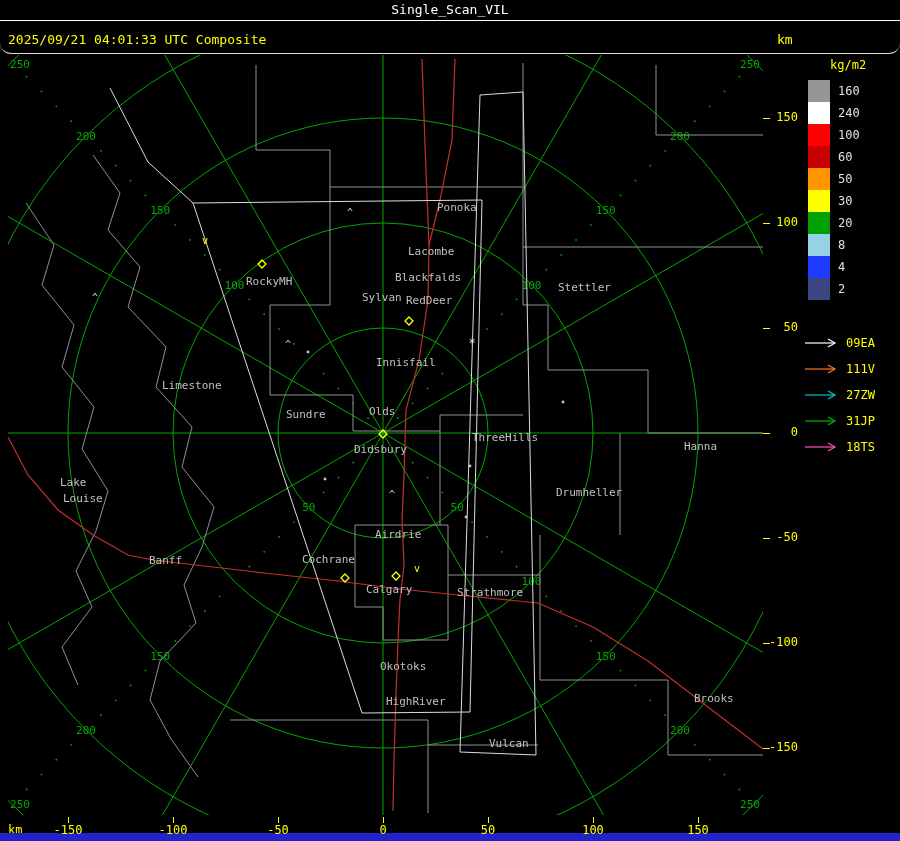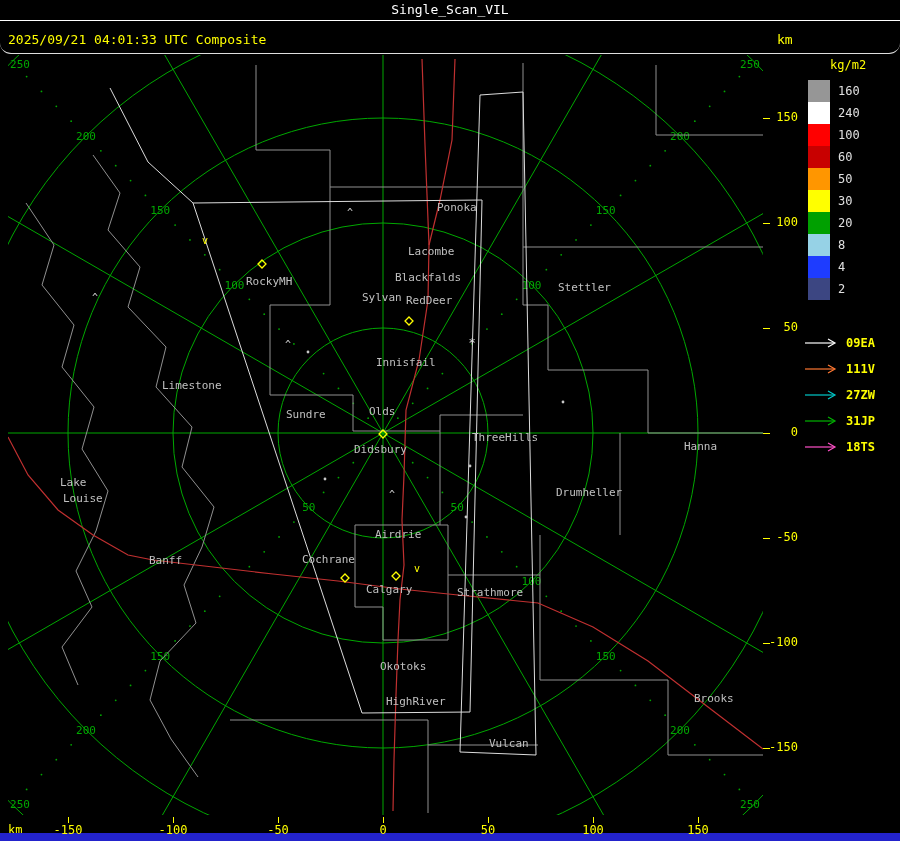--- a/index.html
+++ b/index.html
@@ -18,21 +18,21 @@
   .ylabel{position:absolute;left:764px;width:34px;text-align:right;color:#ffff00;font-size:12px;}
   .xtick{position:absolute;top:817px;width:1px;height:6px;background:#ffff00;}
   .xlabel{position:absolute;top:823px;width:48px;text-align:center;color:#ffff00;font-size:12px;}
   #x-unit{position:absolute;left:8px;top:823px;color:#ffff00;font-size:12px;}
   #legend{position:absolute;left:804px;top:58px;width:96px;}
   #legend-unit{margin-left:26px;color:#ffff00;font-size:12px;height:14px;}
   #legend-levels{margin-top:8px;}
   .level-row{display:flex;align-items:center;height:22px;}
   .swatch{width:22px;height:22px;margin-left:4px;}
   .level-label{margin-left:8px;color:#e0e0e0;font-size:12px;}
-  #legend-radars{margin-top:30px;font-weight:bold;}
+  #legend-radars{margin-top:30px;}
   .radar-row{display:flex;align-items:center;height:26px;}
   .radar-label{margin-left:6px;color:#ffff00;font-size:12px;}
   #bottom-bar{position:absolute;left:0;top:833px;width:900px;height:8px;background:#2323cc;}
 </style>
 </head>
 <body>
 
 <div id="titlebar">
   <span>Single_Scan_VIL</span>
 </div>

